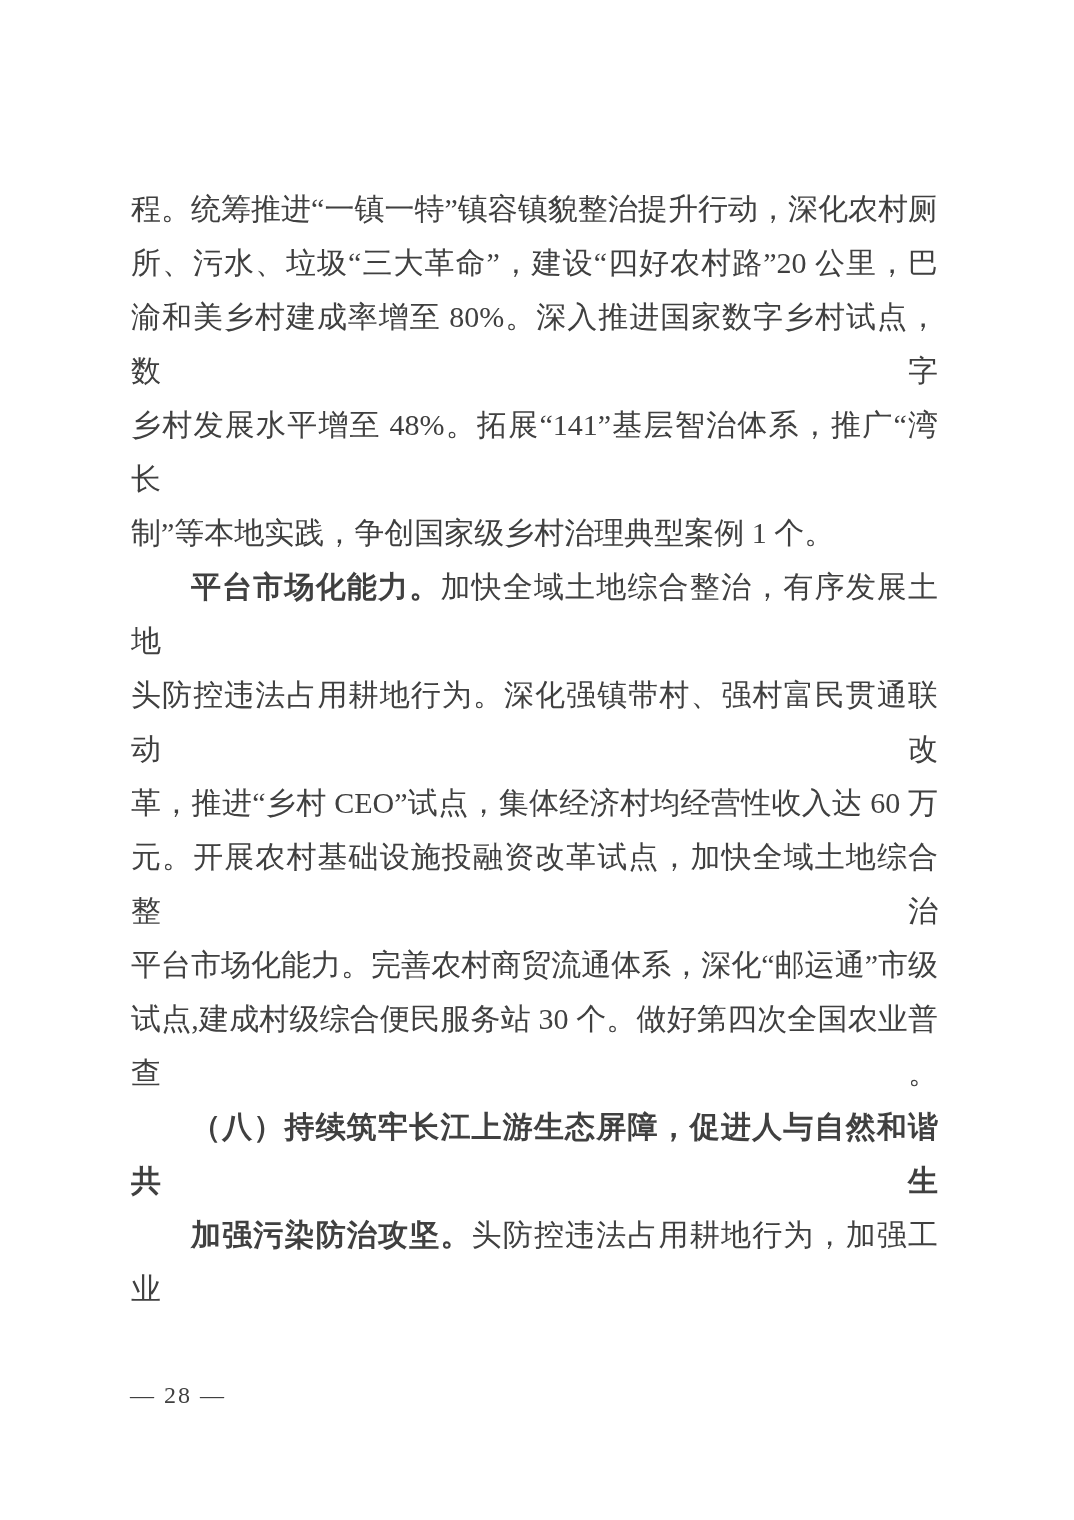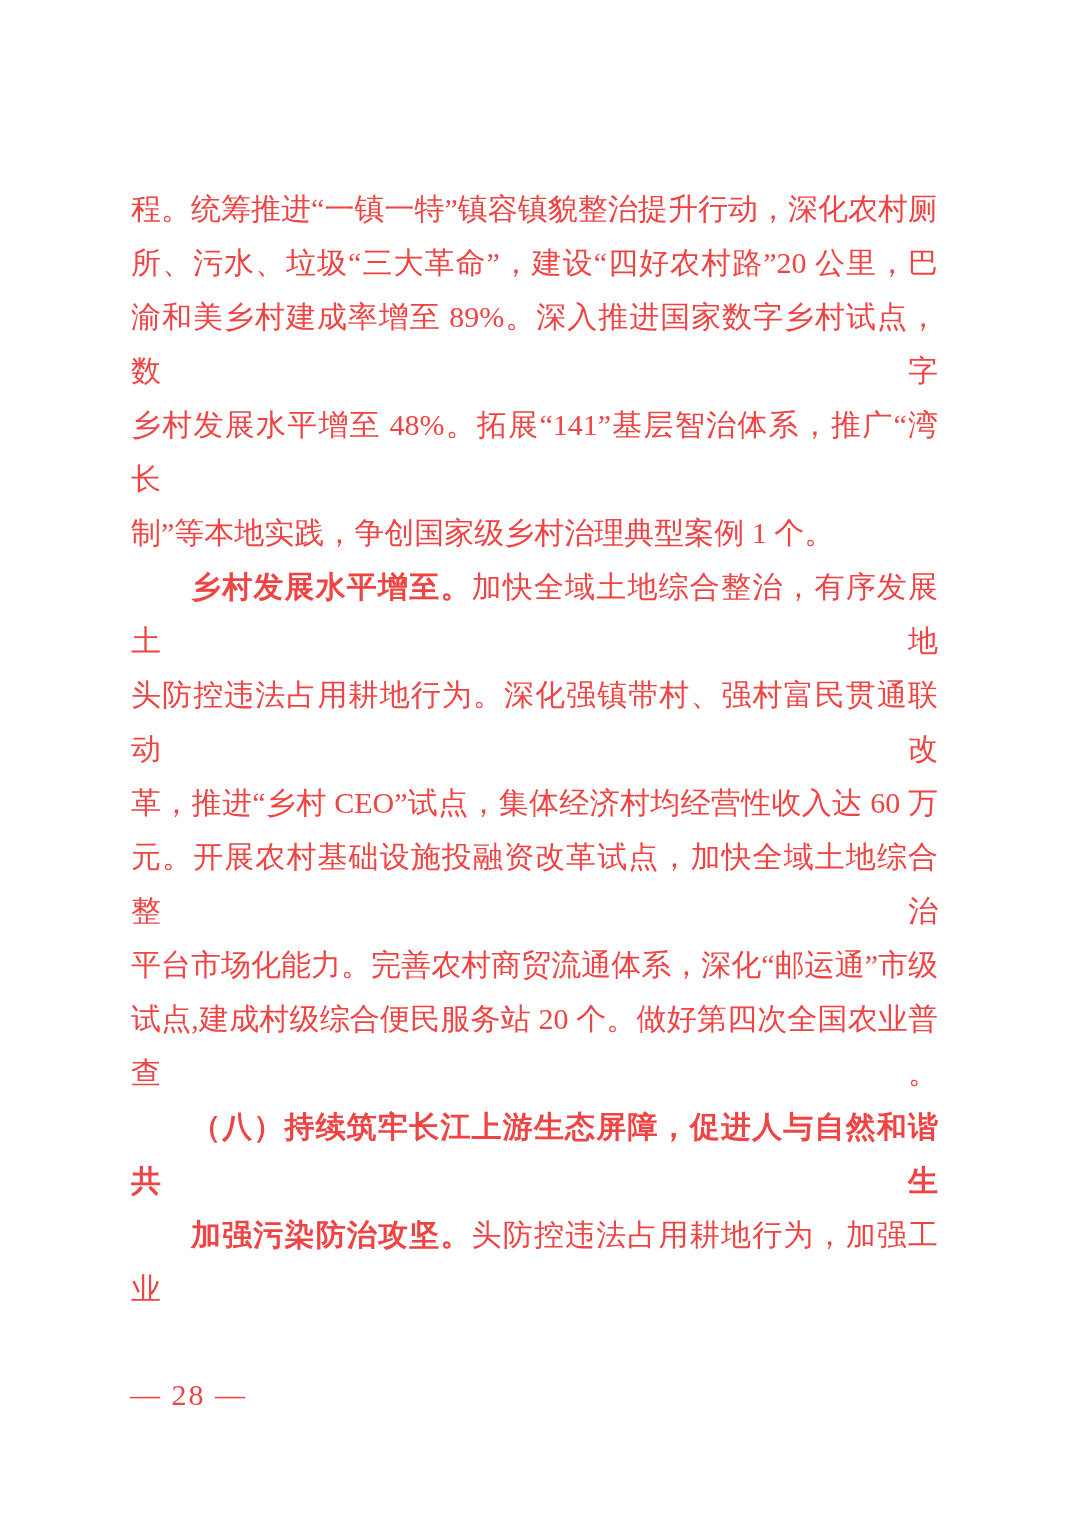--- a/index.html
+++ b/index.html
@@ -7,21 +7,21 @@
     padding: 0;
     background: #e8e8e8;
   }
   .page {
     position: relative;
     width: 1074px;
     height: 1520px;
     margin: 0 auto;
     background: #ffffff;
     font-family: "Liberation Serif", "DejaVu Serif", serif;
-    color: #ef4444;
+    color: #404040;
     overflow: hidden;
   }
   .content {
     position: absolute;
     left: 131px;
     top: 182px;
     width: 807px;
     font-size: 30px;
     line-height: 54px;
   }
@@ -38,45 +38,45 @@
     text-indent: 2em;
   }
   .heading .line {
     font-weight: bold;
   }
   .bold { font-weight: bold; }
   .footer {
     position: absolute;
     left: 130px;
     top: 1368px;
-    font-size: 30px;
+    font-size: 24px;
     line-height: 54px;
     letter-spacing: 2px;
     text-align: right;
   }
 </style>
 </head>
 <body>
 
 <div class="page">
   <div class="content">
       <div class="block paragraph">
         <div class="line just"><span>程。统筹推进“一镇一特”镇容镇貌整治提升行动，深化农村厕</span></div>
         <div class="line just"><span>所、污水、垃圾“三大革命”，建设“四好农村路”20 公里，巴</span></div>
-        <div class="line just"><span>渝和美乡村建成率增至 89%。深入推进国家数字乡村试点，数字</span></div>
+        <div class="line just"><span>渝和美乡村建成率增至 80%。深入推进国家数字乡村试点，数字</span></div>
         <div class="line just"><span>乡村发展水平增至 48%。拓展“141”基层智治体系，推广“湾长</span></div>
         <div class="line"><span>制”等本地实践，争创国家级乡村治理典型案例 1 个。</span></div>
       </div>
       <div class="block paragraph">
-        <div class="line just indent"><span class="bold">乡村发展水平增至。</span><span>加快全域土地综合整治，有序发展土地</span></div>
+        <div class="line just indent"><span class="bold">平台市场化能力。</span><span>加快全域土地综合整治，有序发展土地</span></div>
         <div class="line just"><span>头防控违法占用耕地行为。深化强镇带村、强村富民贯通联动改</span></div>
         <div class="line just"><span>革，推进“乡村 CEO”试点，集体经济村均经营性收入达 60 万</span></div>
         <div class="line just"><span>元。开展农村基础设施投融资改革试点，加快全域土地综合整治</span></div>
         <div class="line just"><span>平台市场化能力。完善农村商贸流通体系，深化“邮运通”市级</span></div>
-        <div class="line just"><span>试点,建成村级综合便民服务站 20 个。做好第四次全国农业普查。</span></div>
+        <div class="line just"><span>试点,建成村级综合便民服务站 30 个。做好第四次全国农业普查。</span></div>
       </div>
       <div class="block heading">
         <div class="line just indent"><span>（八）持续筑牢长江上游生态屏障，促进人与自然和谐共生</span></div>
       </div>
       <div class="block paragraph">
         <div class="line just indent"><span class="bold">加强污染防治攻坚。</span><span>头防控违法占用耕地行为，加强工业</span></div>
       </div>
     </div>
   <div class="footer">— 28 —</div>
 </div>

